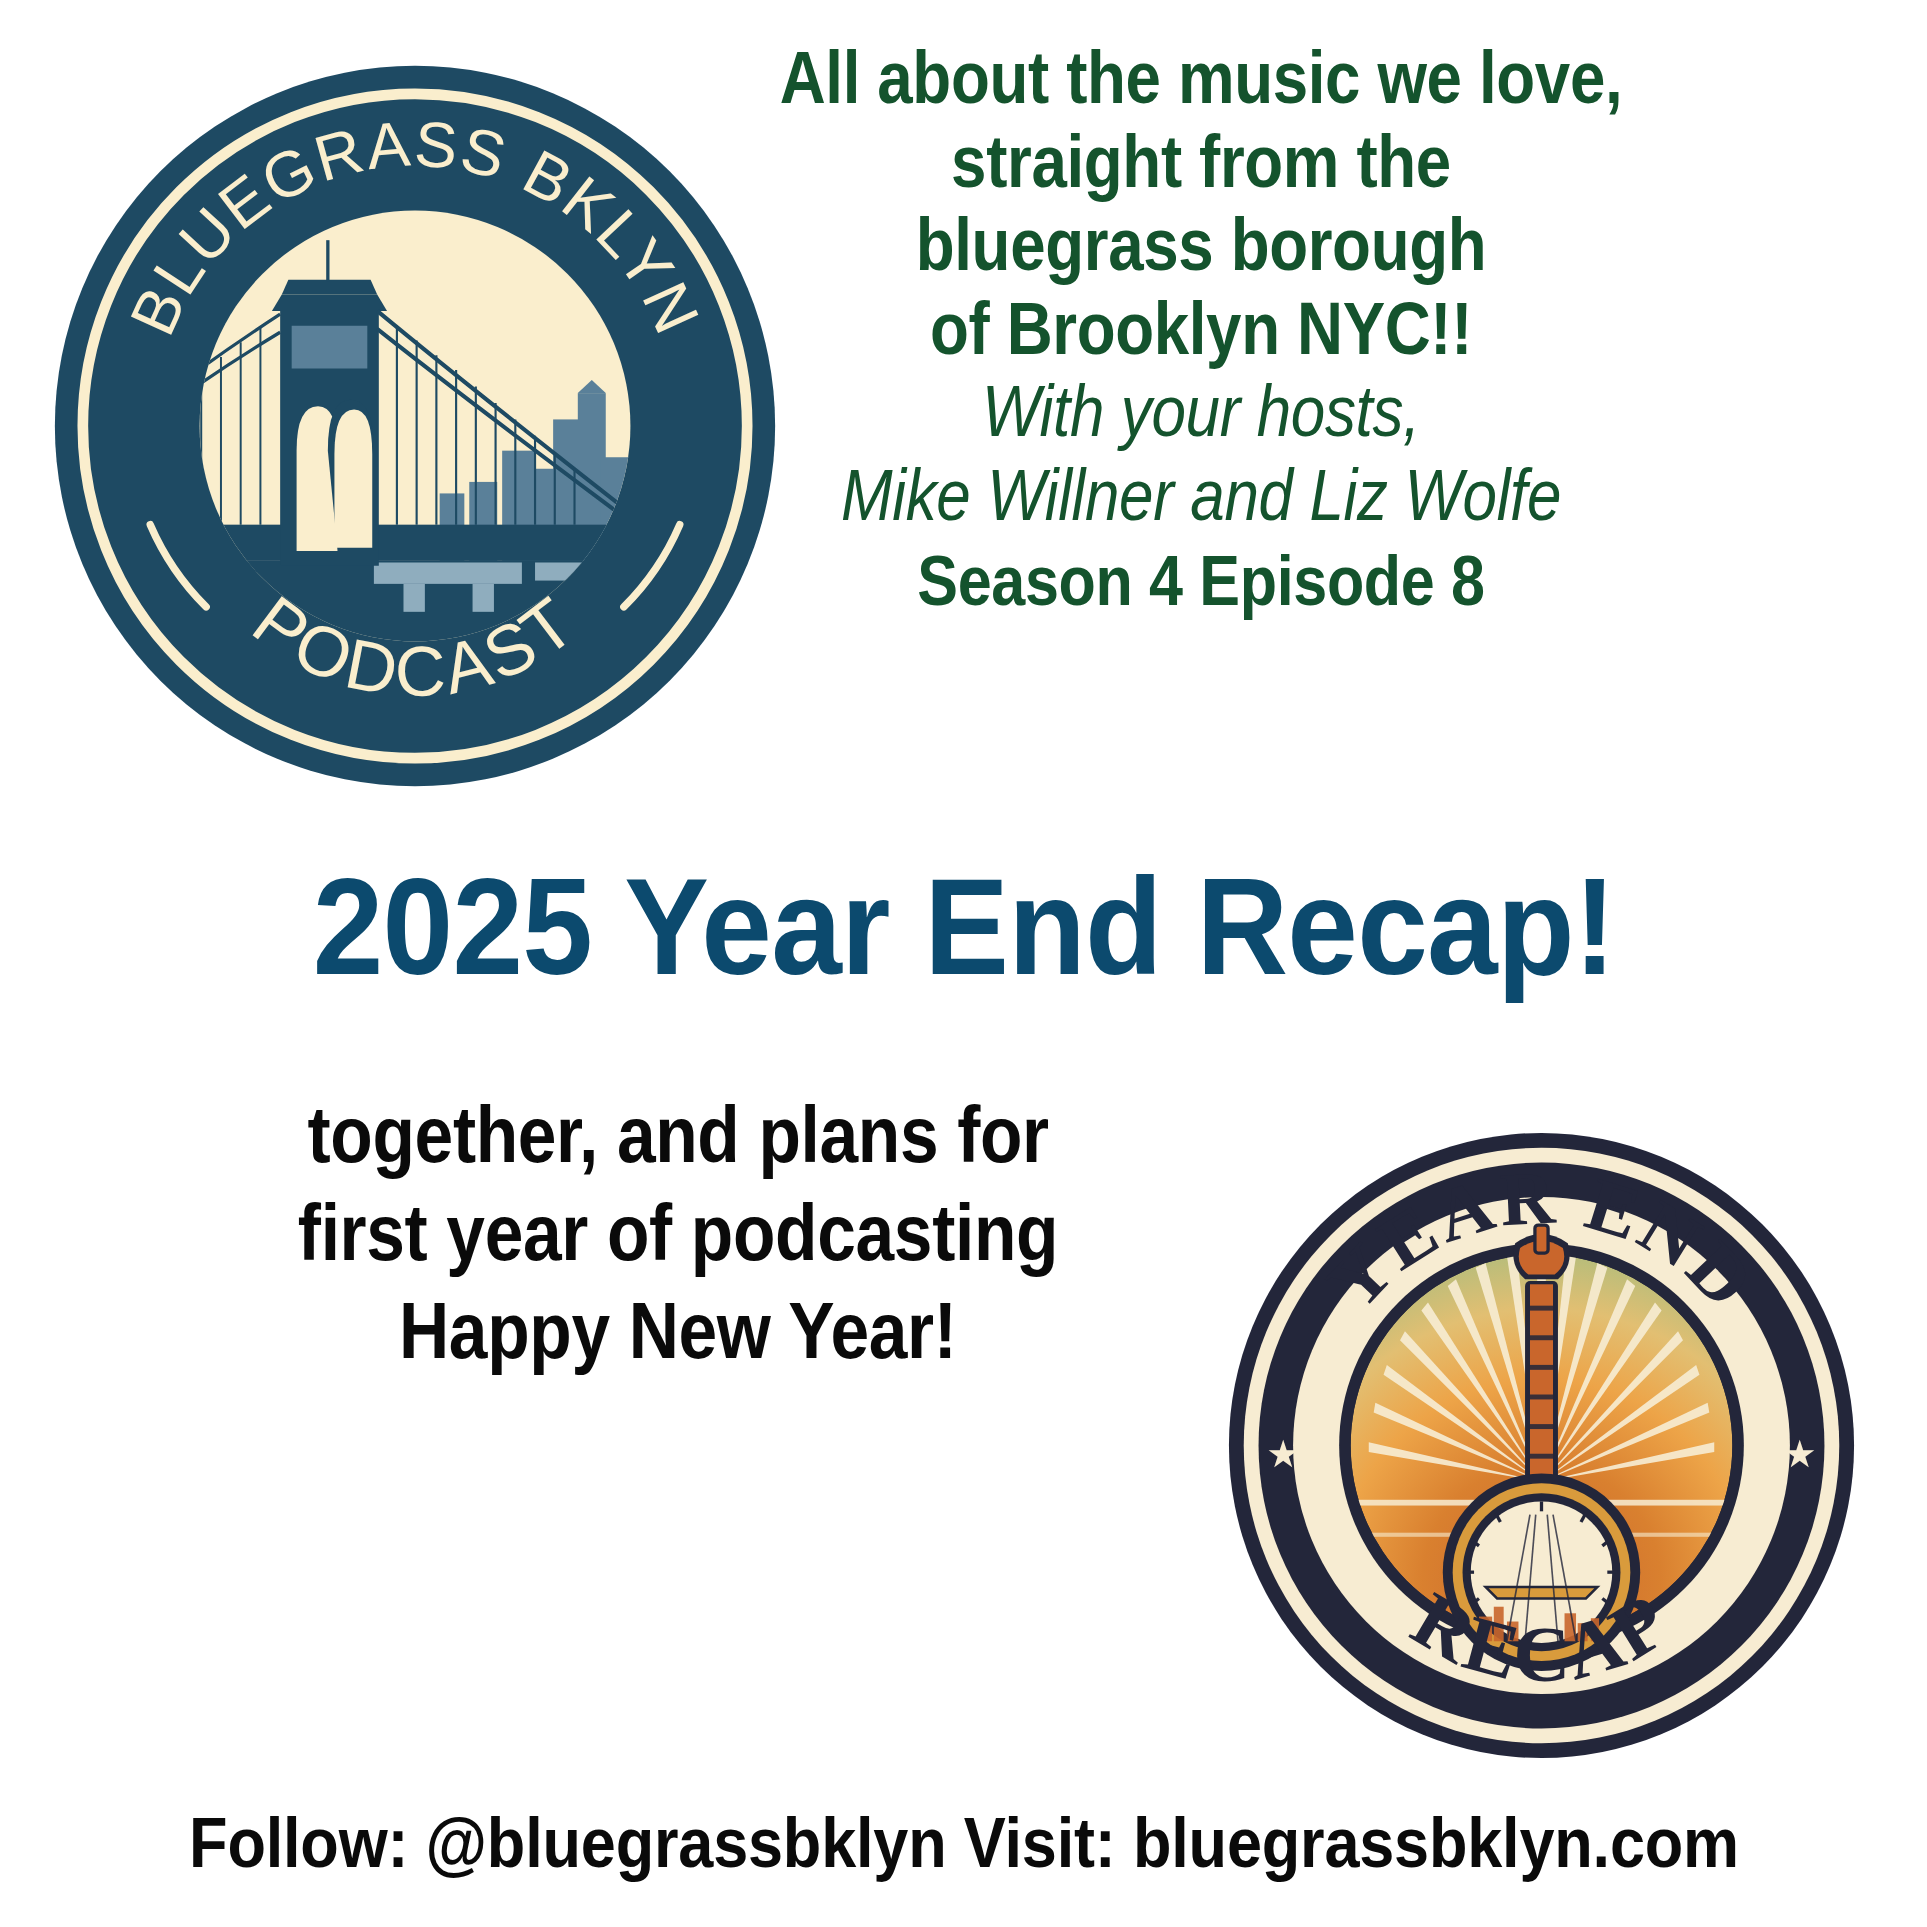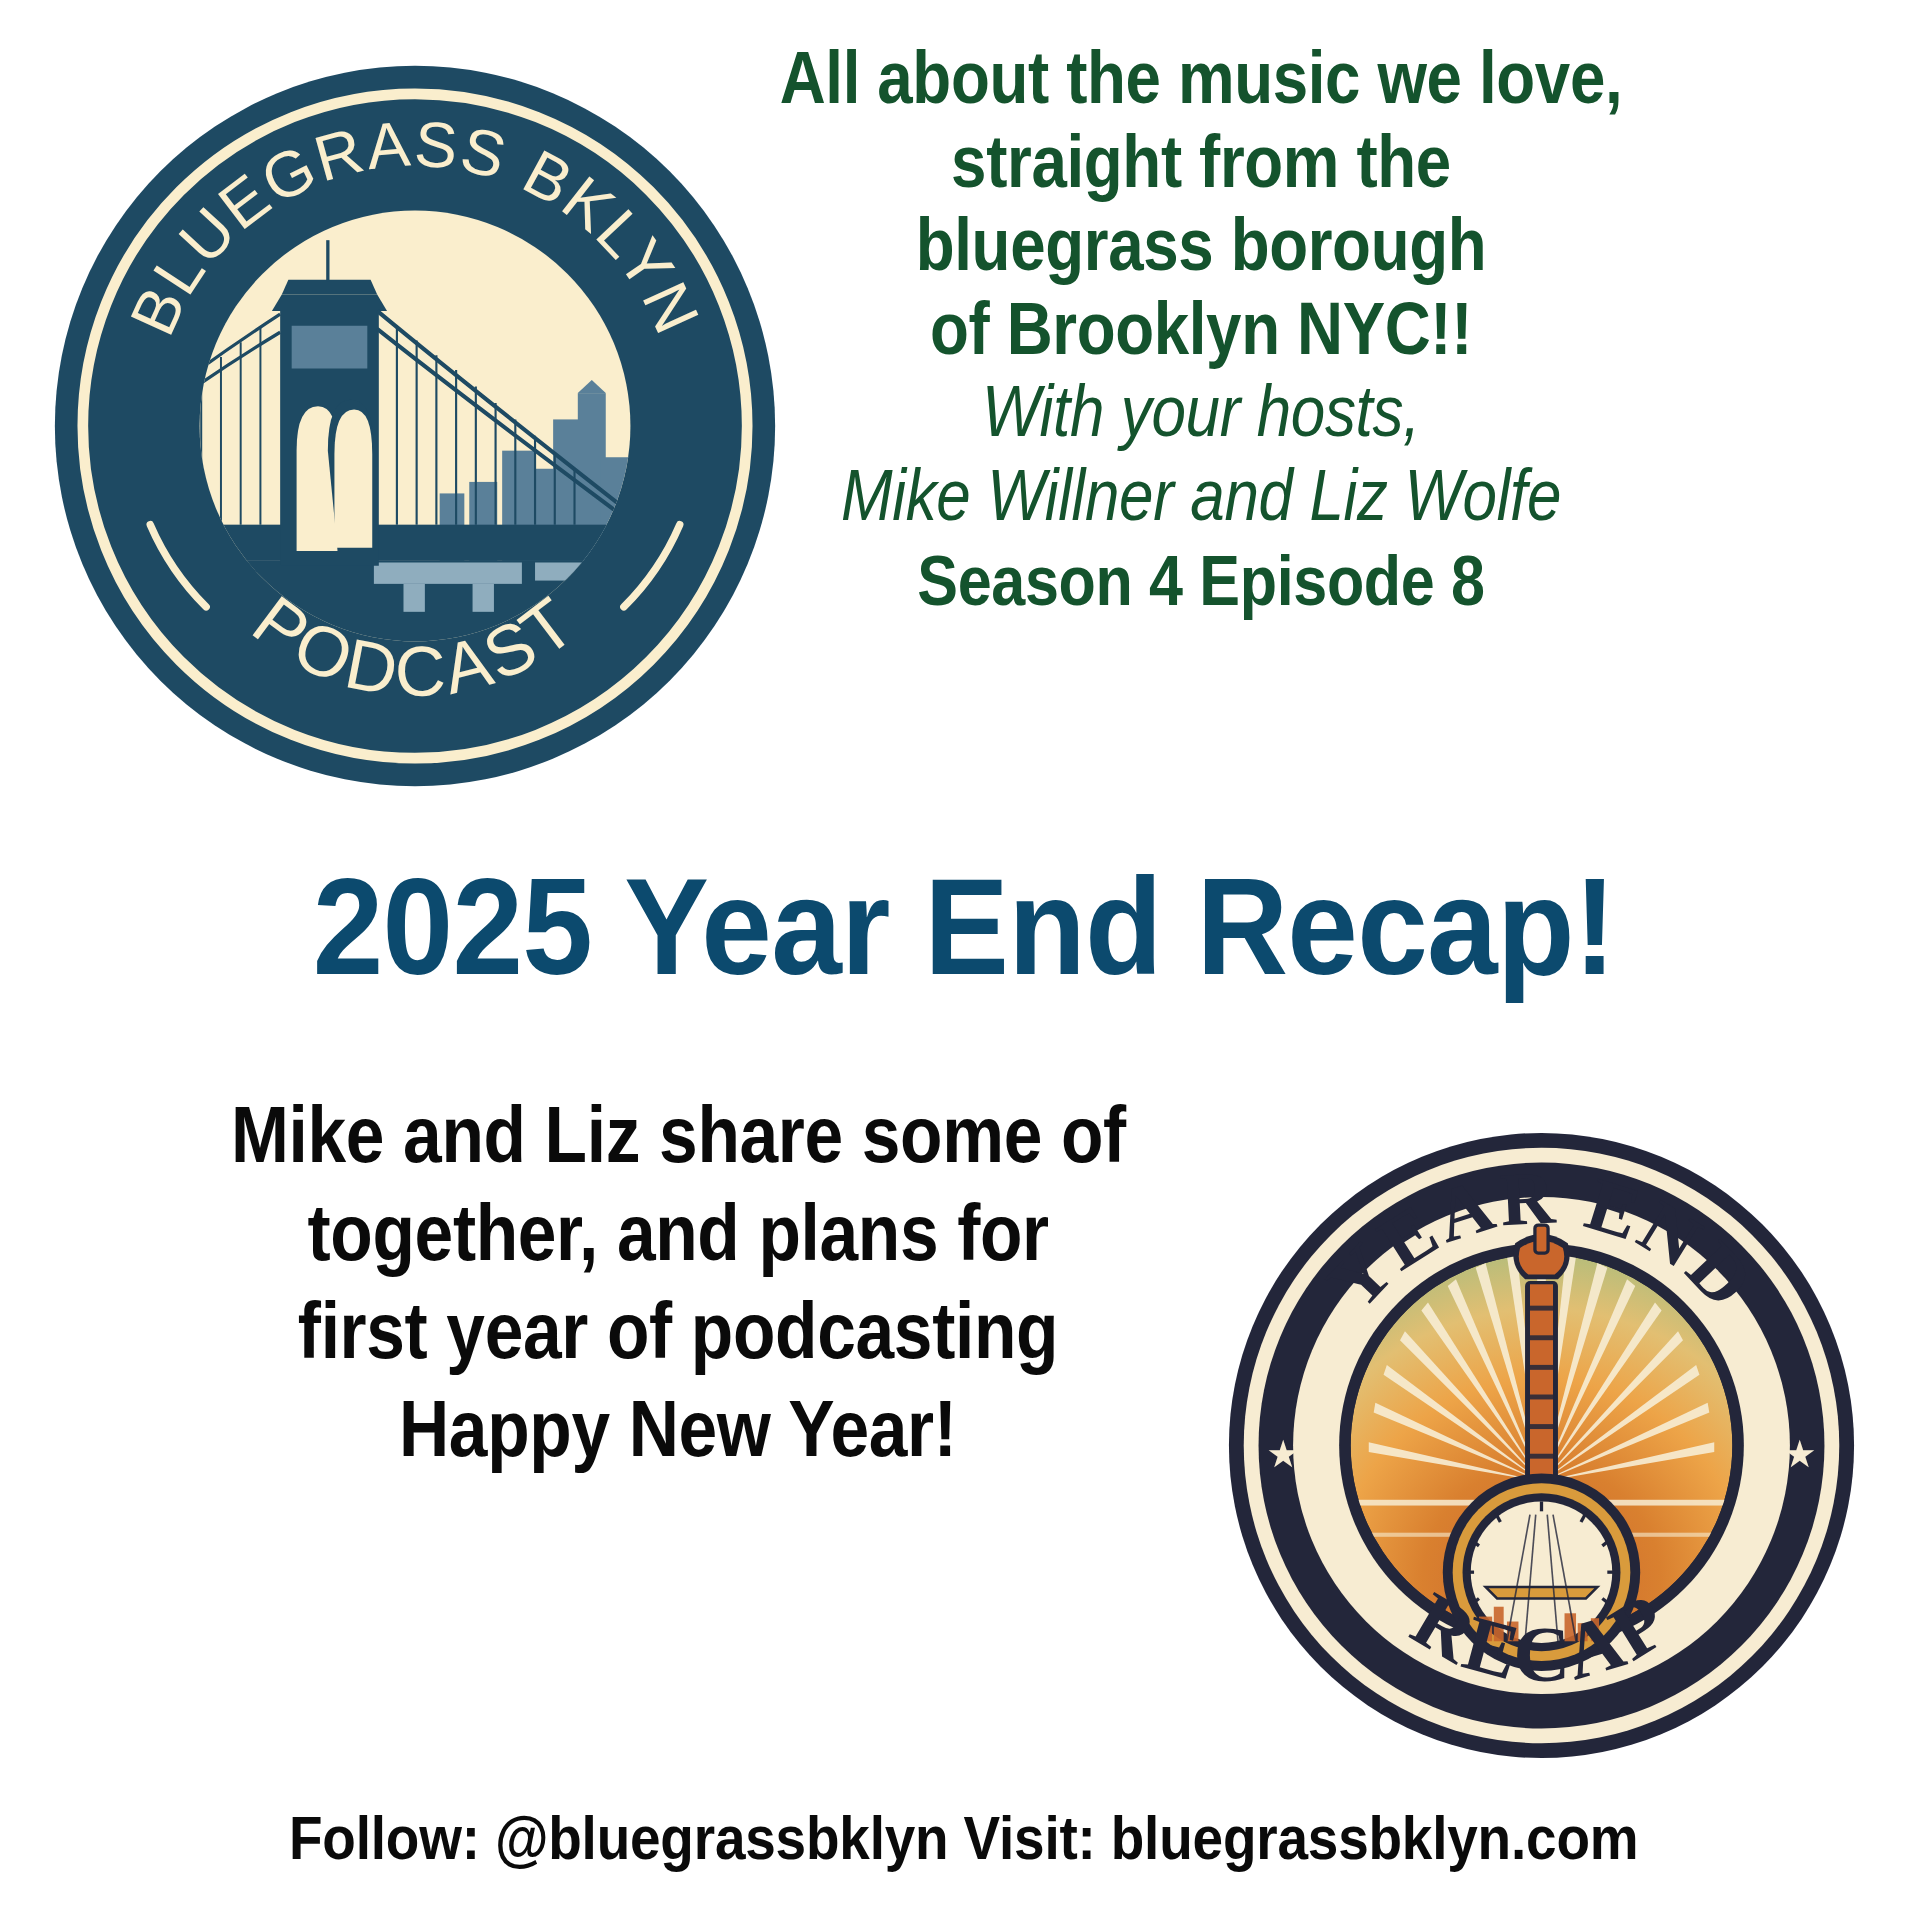--- a/index.html
+++ b/index.html
@@ -108,21 +108,21 @@
     position: absolute;
     left: 0;
     top: 1803px;
     width: 1928px;
     text-align: center;
     color: #0a0a0a;
   }
   #footer .foot-line {
     font-family: "Liberation Sans Narrow", "Liberation Sans", sans-serif;
     font-weight: 700;
-    font-size: 61px;
+    font-size: 70px;
     letter-spacing: -0.2px;
     white-space: nowrap;
   }
   #footer .foot-line span { display: inline-block; transform: scaleX(0.90); }
 </style>
 </head>
 <body>
 
 <div id="podcast-logo">
   <svg viewBox="0 0 900 880" xmlns="http://www.w3.org/2000/svg" aria-hidden="true">
@@ -245,21 +245,20 @@
   <div class="hdr-line italic">With your hosts,</div>
   <div class="hdr-line italic">Mike Willner and Liz Wolfe</div>
   <div class="hdr-line season">Season 4 Episode 8</div>
 </div>
 
 <div id="year-title">
   <span>2025 Year End Recap!</span>
 </div>
 
 <div id="body-text">
-  <div class="body-line"><span>Mike and Liz share some of</span></div>
   <div class="body-line"><span>together, and plans for</span></div>
   <div class="body-line"><span>first year of podcasting</span></div>
   <div class="body-line"><span>Happy New Year!</span></div>
 </div>
 
 <div id="recap-badge">
   <svg viewBox="0 0 772 772" xmlns="http://www.w3.org/2000/svg" aria-hidden="true">
     <defs>
       <radialGradient id="sunGrad" cx="50%" cy="86%" r="92%">
         <stop offset="0%" stop-color="#c9662c"></stop>

